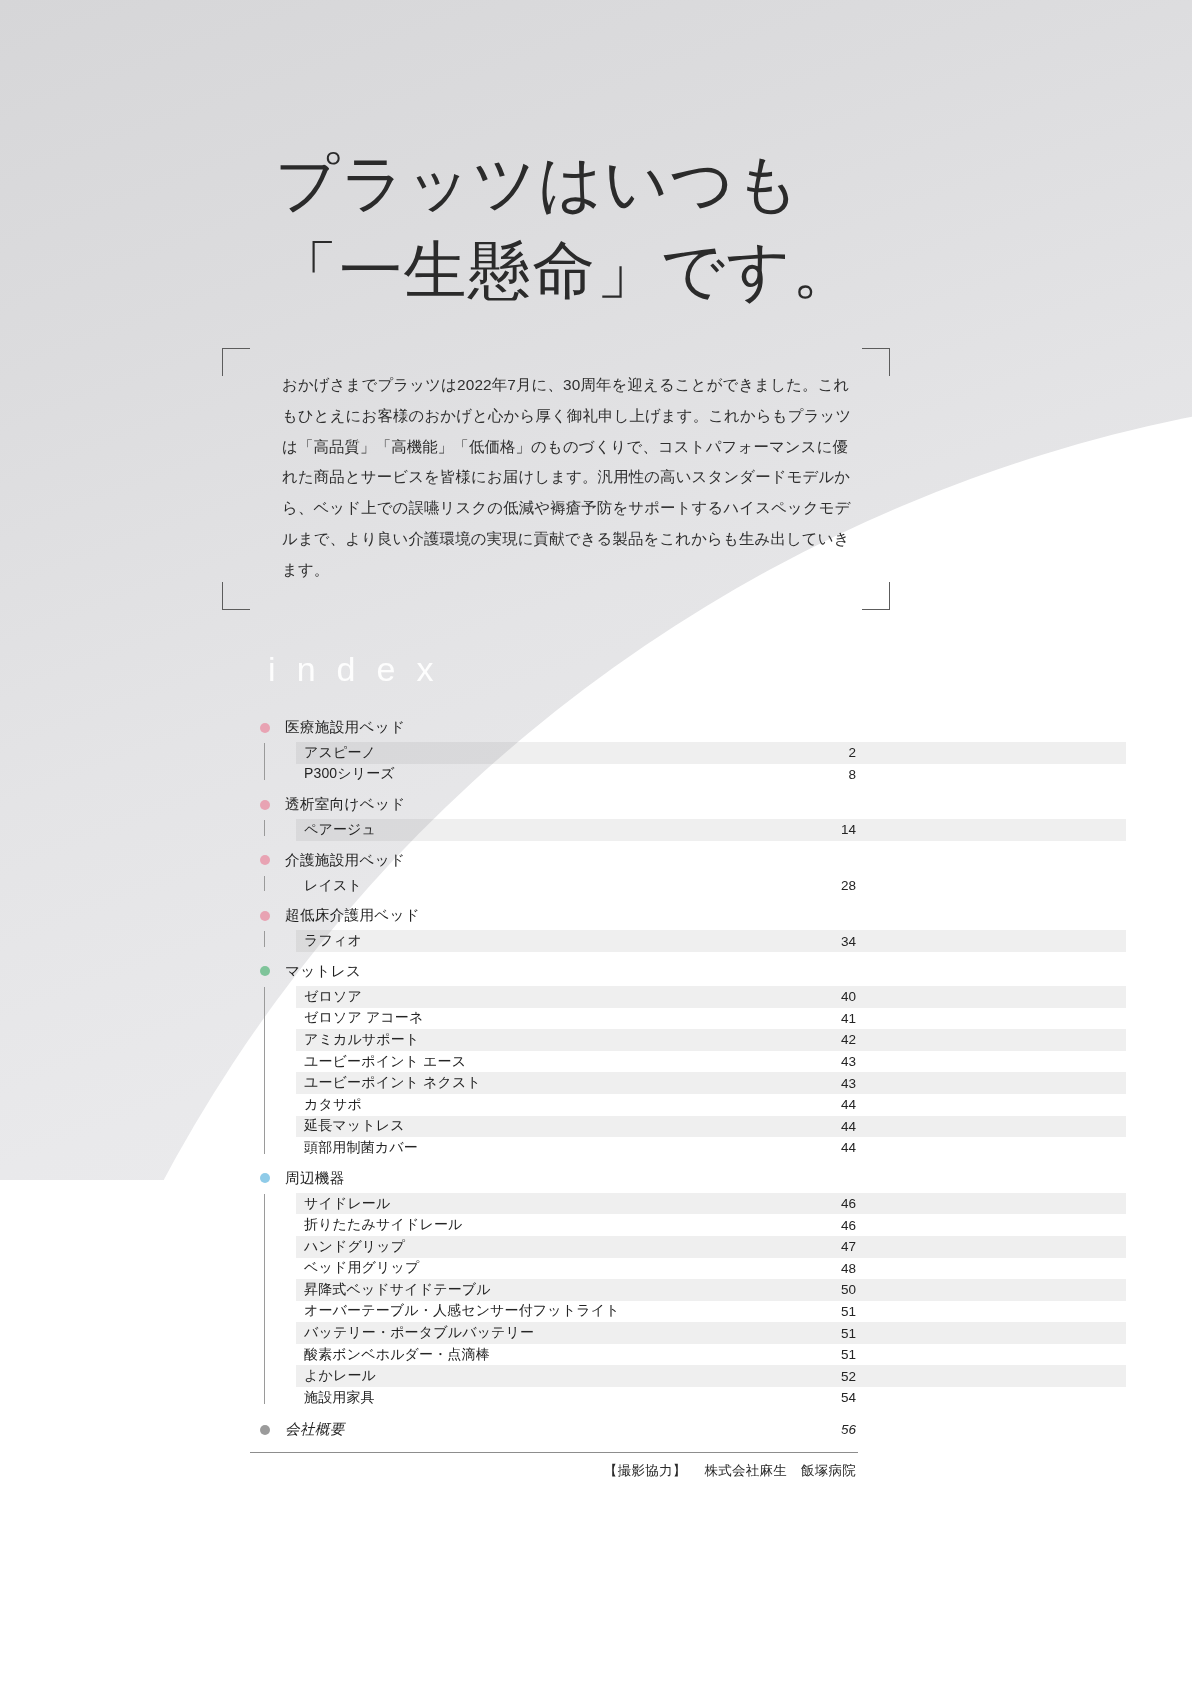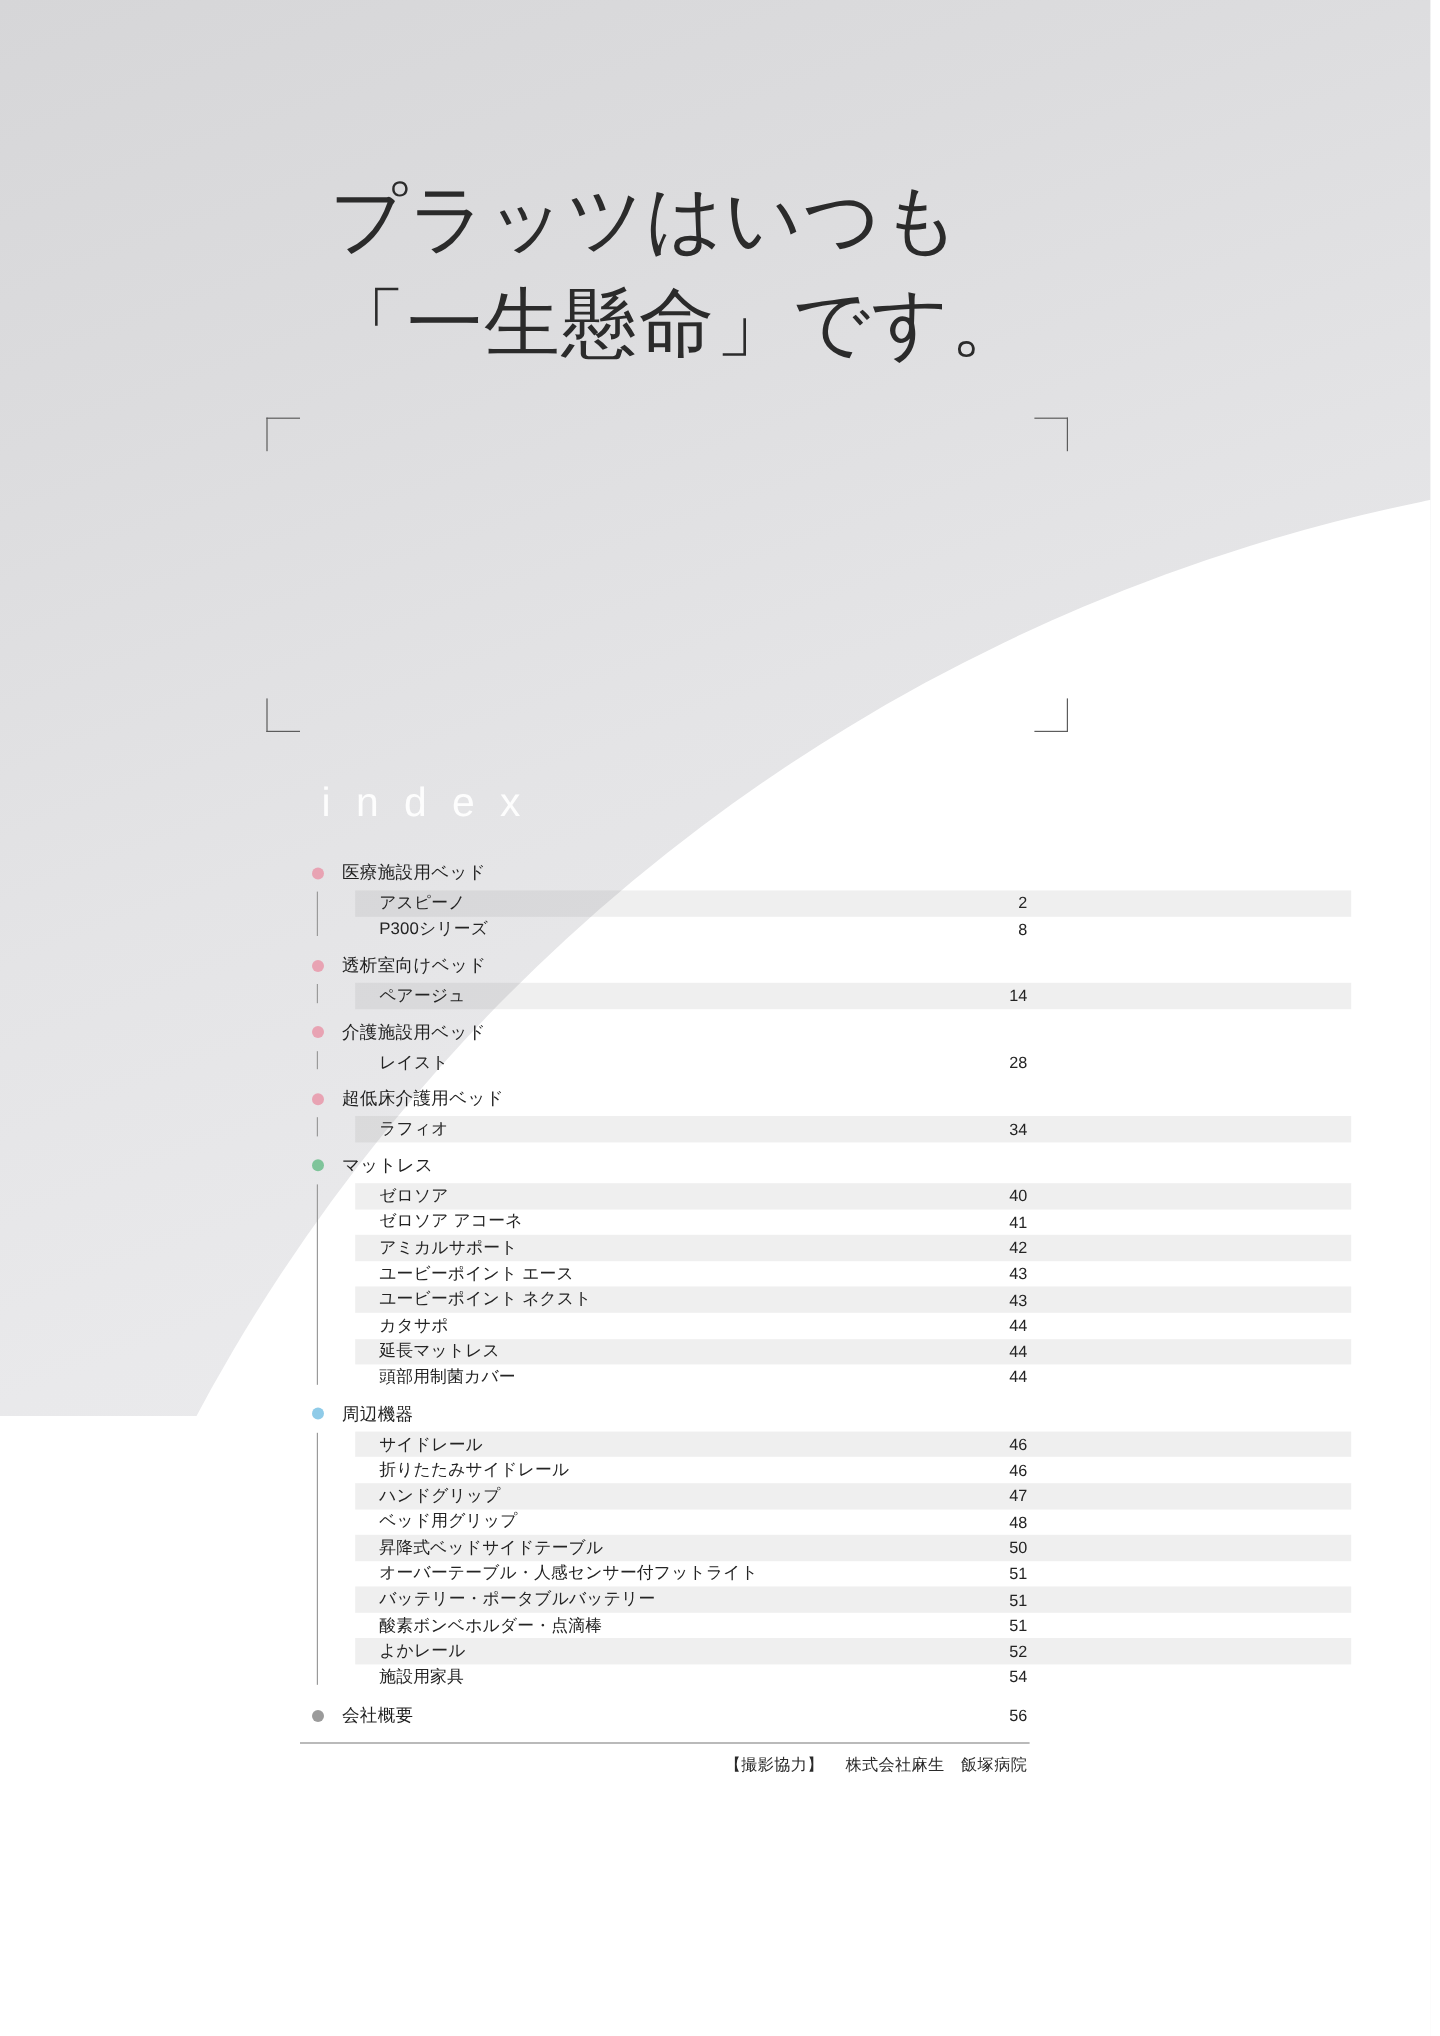--- a/index.html
+++ b/index.html
@@ -151,35 +151,36 @@
     font-size: 14px;
     color: #242424;
   }
   .row.shaded::before {
     content: "";
     position: absolute;
     left: 0; right: -258px; top: 0; bottom: 0;
     background: rgba(130,130,130,0.13);
     z-index: -1;
   }
-  .row .nm { letter-spacing: 0.01em; margin-left: 12px; }
+  .row .nm { letter-spacing: 0.01em; }
   .row .pg { font-size: 13.5px; color: #242424; min-width: 26px; text-align: right; }
 
   
   .group.last .group-head { height: 26px; }
   .group.last .page-final {
     margin-left: auto;
     font-size: 13.5px;
     color: #242424;
     padding-right: 12px;
   }
   .group.last .headrow {
     display: flex;
     align-items: center;
     width: 100%;
+    font-style: italic;
   }
 
   
   .footrule {
     position: absolute;
     left: 250px;
     top: 1452px;
     width: 608px;
     height: 1px;
     background: #8d8d8d;
@@ -210,20 +211,21 @@
     <div class="headline">
       <span class="l1">プラッツはいつも</span>
       <span class="l2">「一生懸命」です。</span>
     </div>
 
     <div class="msgbox">
       <div class="brk tl"></div>
       <div class="brk tr"></div>
       <div class="brk bl"></div>
       <div class="brk br"></div>
+      <div class="msg">おかげさまでプラッツは2022年7月に、30周年を迎えることができました。これもひとえにお客様のおかげと心から厚く御礼申し上げます。これからもプラッツは「高品質」「高機能」「低価格」のものづくりで、コストパフォーマンスに優れた商品とサービスを皆様にお届けします。汎用性の高いスタンダードモデルから、ベッド上での誤嚥リスクの低減や褥瘡予防をサポートするハイスペックモデルまで、より良い介護環境の実現に貢献できる製品をこれからも生み出していきます。</div>
     </div>
 
     <div class="indexmark">index</div>
 
     <div class="toc" id="toc-root">
         <div class="group">
           <div class="group-head">
             <span class="bullet" style="background: rgb(232, 163, 179);"></span>
             <span class="group-title">医療施設用ベッド</span>
           </div>

